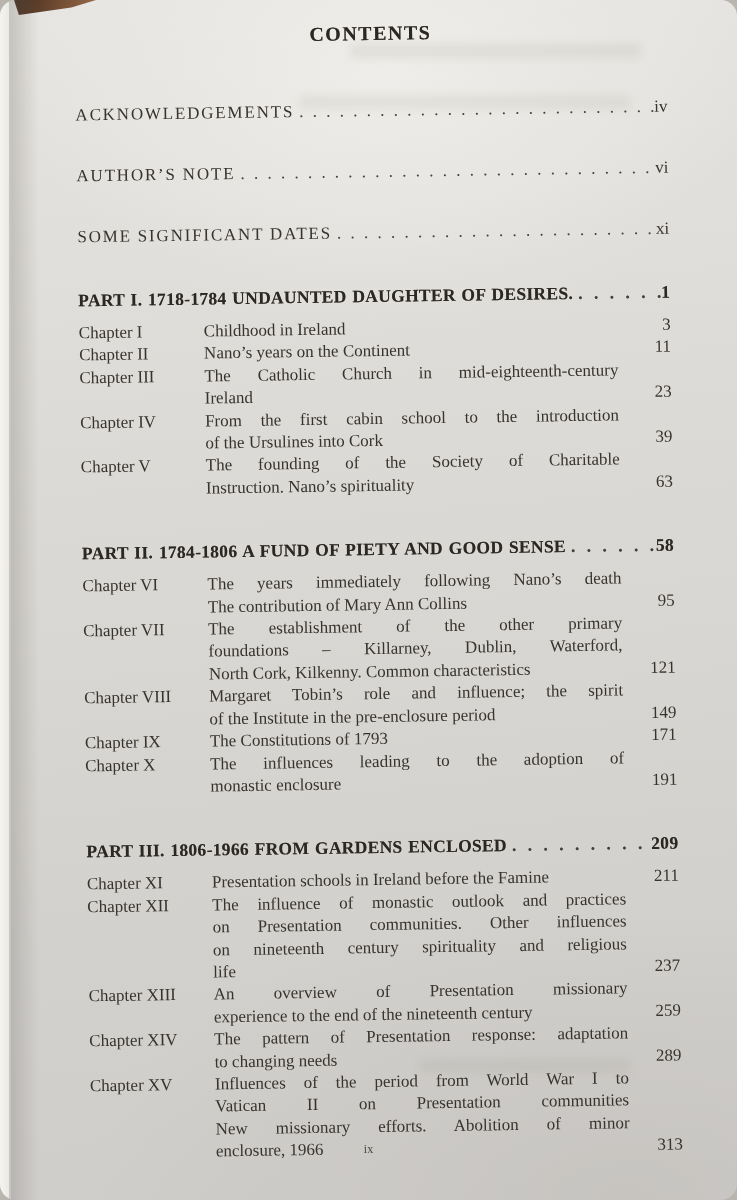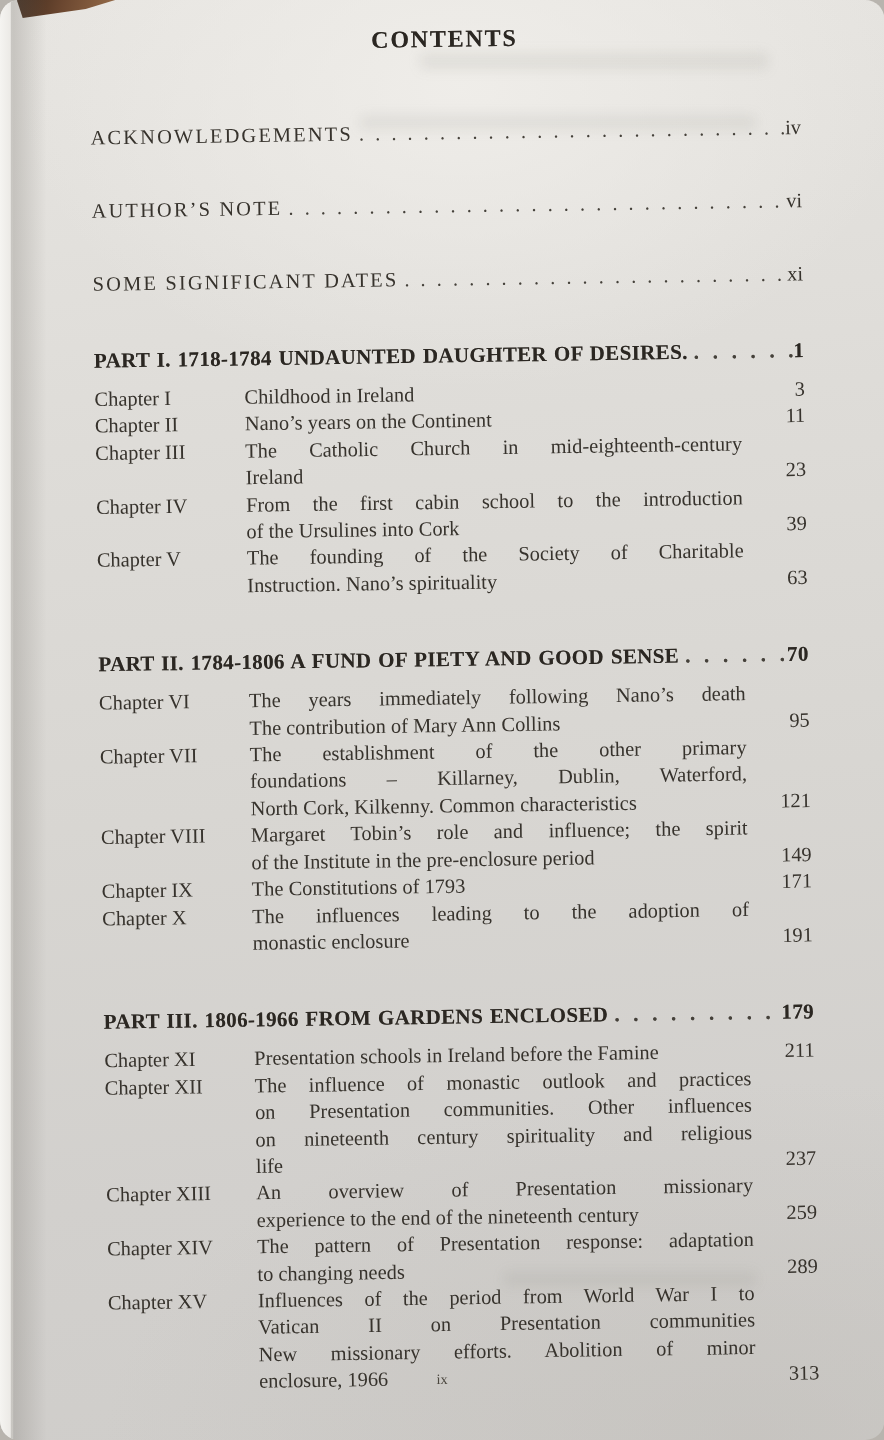--- a/index.html
+++ b/index.html
@@ -153,21 +153,21 @@
               <div class="line">The founding of the Society of Charitable</div>
               <div class="line">Instruction. Nano’s spirituality</div>
             </div>
             <span class="ch-page">63</span>
           </div>
         </section>
         <section class="part">
           <div class="part-heading">
             <span class="ph-label">PART II. 1784-1806 A FUND OF PIETY AND GOOD SENSE</span>
             <span class="leader">. . . . . . . . . . . . . . . . . . . . . . . . . . . . . . . . . . . . . . . . . . . . . . . . . .</span>
-            <span class="ph-page">70</span>
+            <span class="ph-page">58</span>
           </div>
           <div class="chapter-row">
             <span class="ch-label">Chapter VI</span>
             <div class="ch-title">
               <div class="line">The years immediately following Nano’s death</div>
               <div class="line">The contribution of Mary Ann Collins</div>
             </div>
             <span class="ch-page">95</span>
           </div>
           <div class="chapter-row">
@@ -200,21 +200,21 @@
               <div class="line">The influences leading to the adoption of</div>
               <div class="line">monastic enclosure</div>
             </div>
             <span class="ch-page">191</span>
           </div>
         </section>
         <section class="part">
           <div class="part-heading">
             <span class="ph-label">PART III. 1806-1966 FROM GARDENS ENCLOSED</span>
             <span class="leader">. . . . . . . . . . . . . . . . . . . . . . . . . . . . . . . . . . . . . . . . . . . . . . . . . .</span>
-            <span class="ph-page">179</span>
+            <span class="ph-page">209</span>
           </div>
           <div class="chapter-row">
             <span class="ch-label">Chapter XI</span>
             <div class="ch-title">
               <div class="line">Presentation schools in Ireland before the Famine</div>
             </div>
             <span class="ch-page">211</span>
           </div>
           <div class="chapter-row">
             <span class="ch-label">Chapter XII</span>

